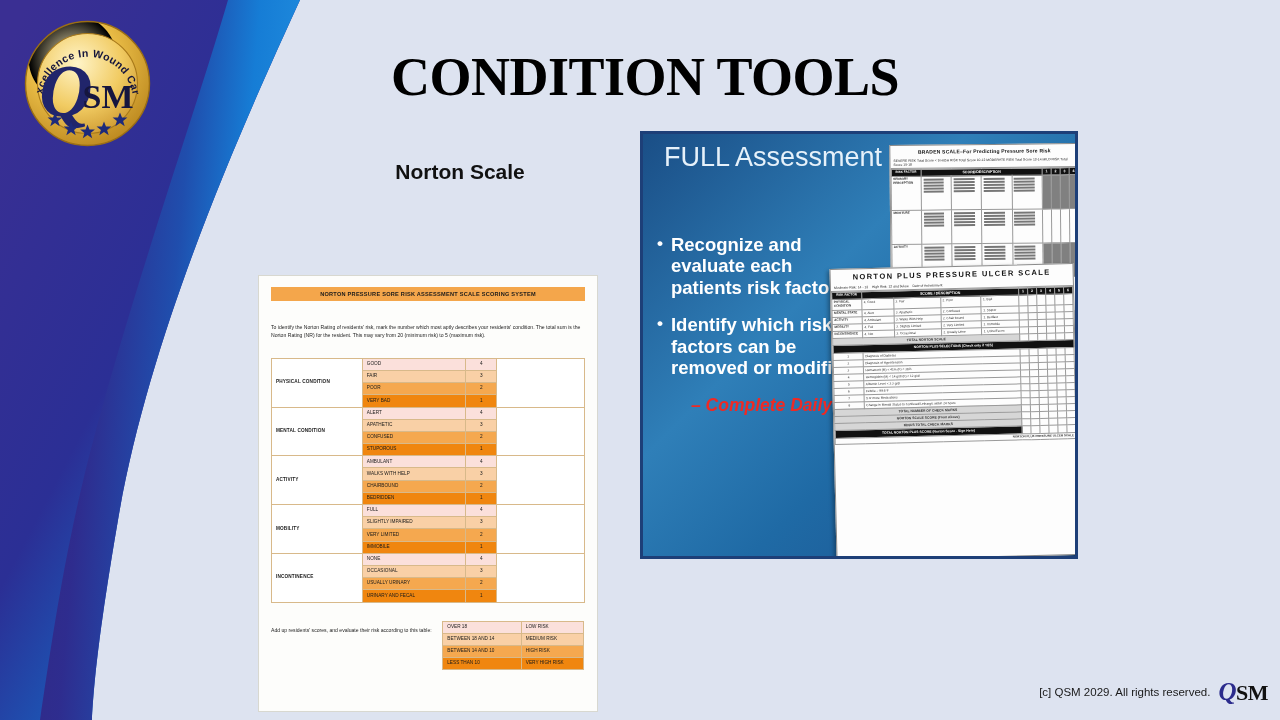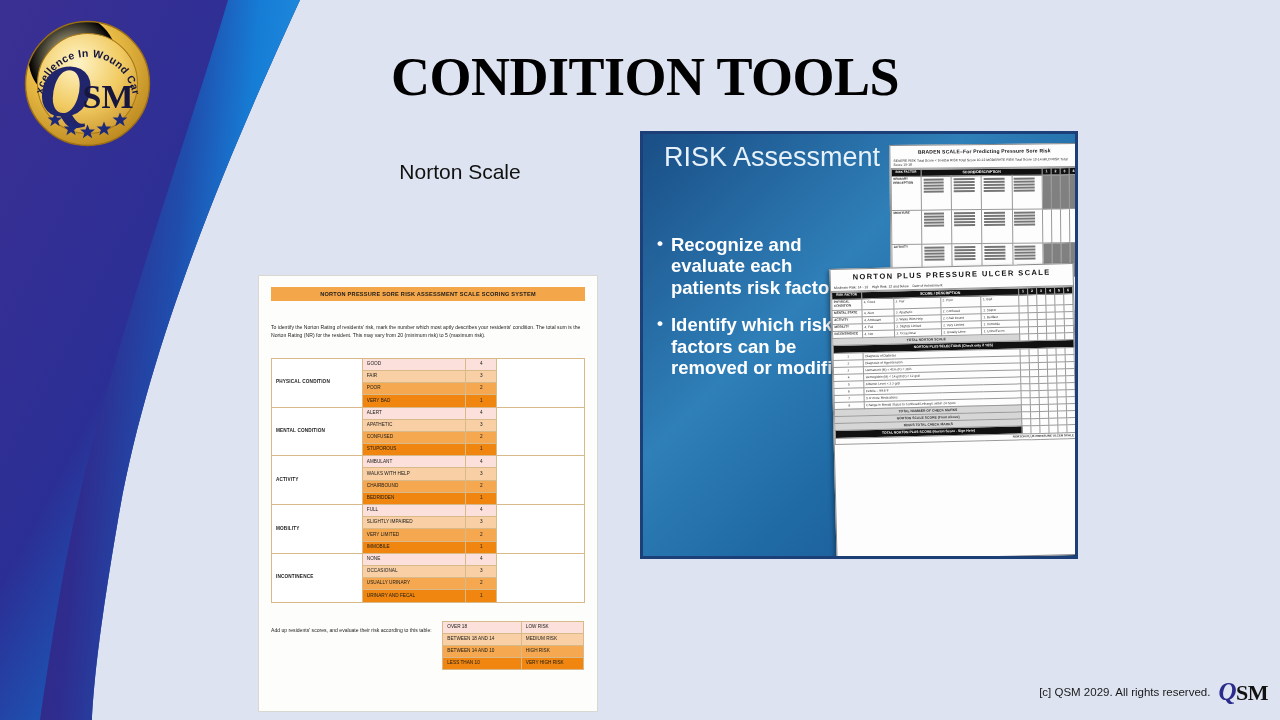--- a/index.html
+++ b/index.html
@@ -34,21 +34,21 @@
     letter-spacing: -0.5px;
     color: #000;
     z-index: 4;
     white-space: nowrap;
   }
 
   
   #norton-caption {
     position: absolute; left: 300px; top: 160px; width: 320px;
     text-align: center;
-    font-size: 21px; font-weight: normal; color: #111;
+    font-size: 21px; font-weight: bold; color: #111;
     z-index: 4;
   }
 
   
   #norton-doc {
     position: absolute; left: 258px; top: 275px; width: 340px; height: 437px;
     background: #fdfdfb;
     border: 1px solid #d8d8d0;
     z-index: 4;
     overflow: hidden;
@@ -383,32 +383,33 @@
             <td class="rng lvl1">LESS THAN 10</td>
             <td class="lbl lvl1">VERY HIGH RISK</td>
           </tr>
         </tbody>
     </table>
   </div>
 </div>
 
 <div id="risk-slide">
   <div id="risk-slide-title">
-    <div>RISK Assessment</div>
+    <div>FULL Assessment</div>
   </div>
 
   <div id="risk-bullets">
     <div class="rs-bullet">
       <span class="rs-dot">•</span>
       <span>Recognize and evaluate each patients risk factors</span>
     </div>
     <div class="rs-bullet">
       <span class="rs-dot">•</span>
       <span>Identify which risk factors can be removed or modified</span>
     </div>
+    <div id="complete-daily">– Complete Daily</div>
   </div>
 
   <div class="mini-form" id="braden-form">
     <div class="mf-title">BRADEN SCALE–For Predicting Pressure Sore Risk</div>
     <div class="mf-sub">SEVERE RISK  Total Score &lt; 9   HIGH RISK  Total Score 10-12   MODERATE RISK  Total Score 13-14   MILD RISK  Total Score 15-18</div>
     <table class="mf-grid">
         <tbody id="braden-tbody">
           <tr>
             <td class="hcell rowlabel">RISK FACTOR</td>
             <td class="hcell" colspan="4">SCORE/DESCRIPTION</td>

